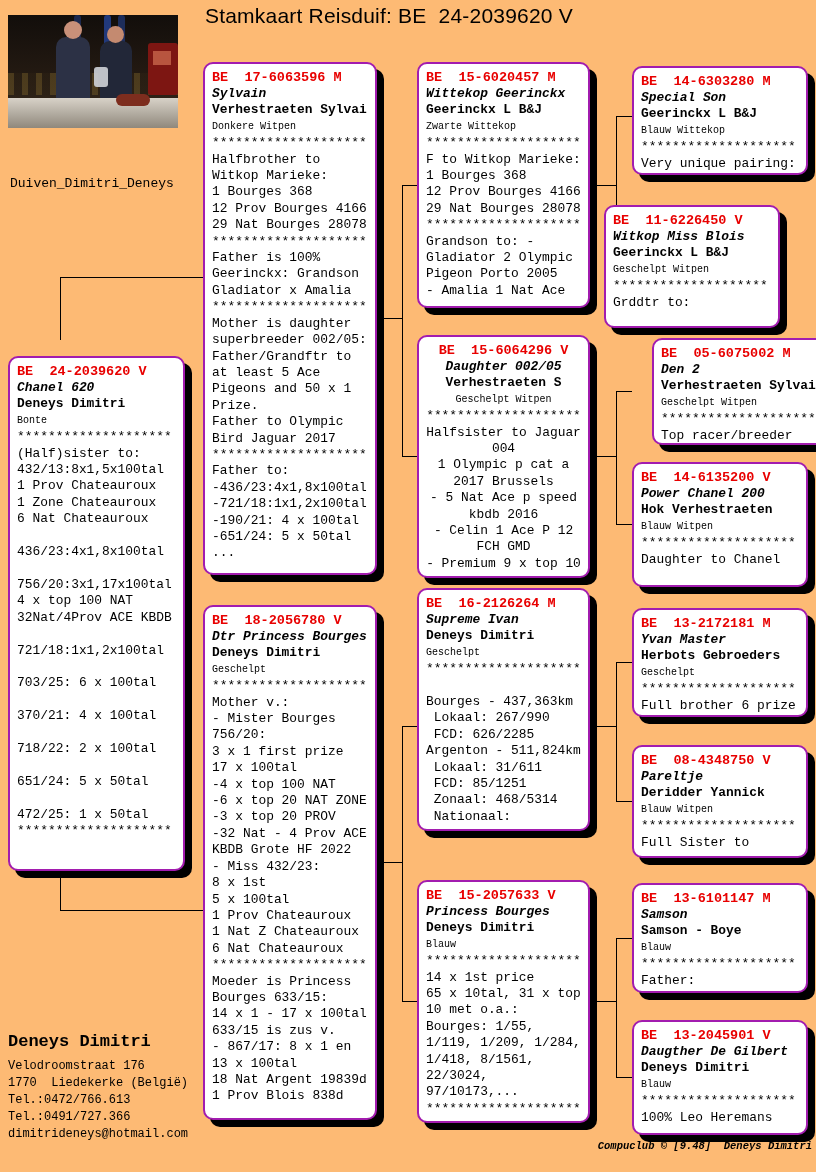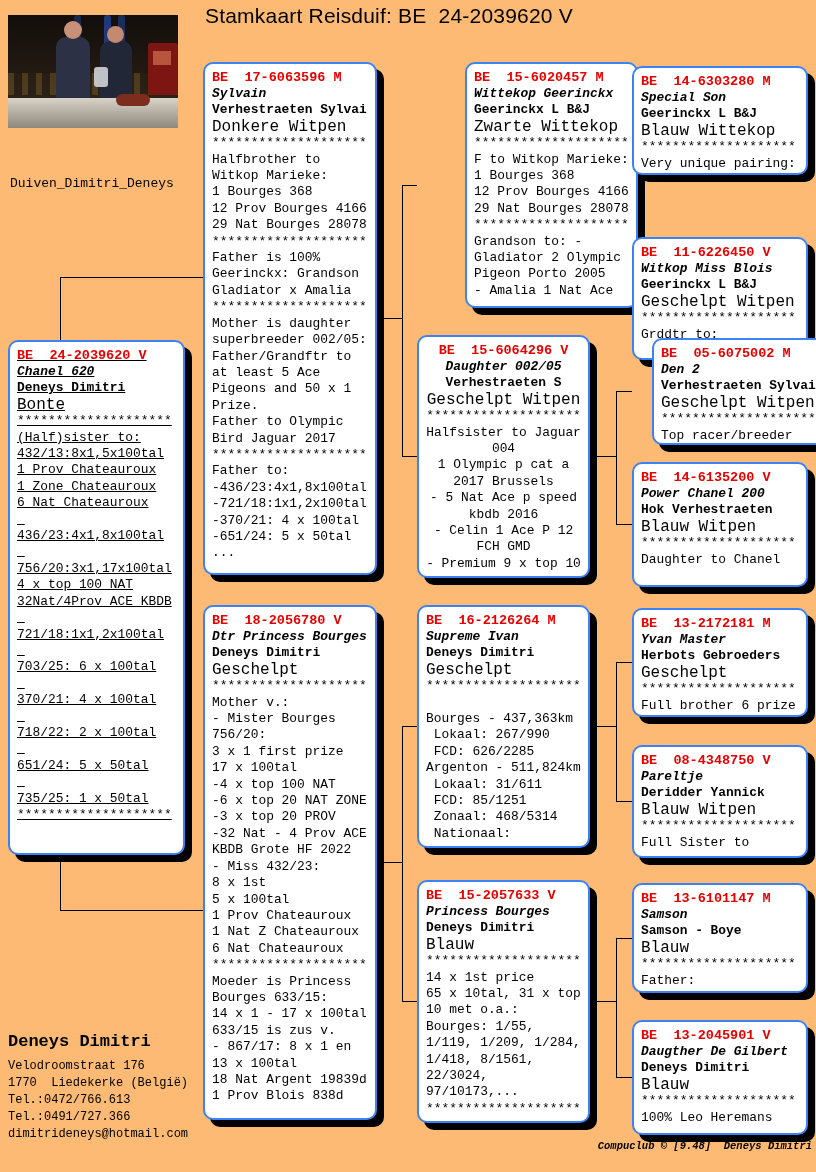--- a/index.html
+++ b/index.html
@@ -23,38 +23,38 @@
   .photo .fruit{position:absolute;right:28px;bottom:22px;width:34px;height:12px;background:#7d2d1e;border-radius:6px;}
   .photo .person{position:absolute;}
   .photo .p1{left:48px;top:22px;width:34px;height:70px;background:#2c3145;border-radius:10px 10px 0 0;}
   .photo .p1 .head{position:absolute;left:8px;top:-16px;width:18px;height:18px;background:#c99079;border-radius:50%;}
   .photo .p2{left:92px;top:26px;width:32px;height:66px;background:#222738;border-radius:10px 10px 0 0;}
   .photo .p2 .head{position:absolute;left:7px;top:-15px;width:17px;height:17px;background:#c48a70;border-radius:50%;}
   .photo .gift{position:absolute;left:86px;top:52px;width:14px;height:20px;background:#cfd3d8;border-radius:3px;opacity:.9;}
   .caption{position:absolute;left:10px;top:176px;font-size:13px;white-space:pre;}
 
   
-  .card{position:absolute;background:#fff;border:2px solid #3b82f6;border-radius:10px;
+  .card{position:absolute;background:#fff;border:2px solid #a21caf;border-radius:10px;
         box-shadow:7px 7px 0 #000;padding:5px 7px;box-sizing:border-box;overflow:hidden;}
   .ring{color:#e80000;font-weight:bold;font-size:13.5px;line-height:17px;white-space:pre;}
   .pname{font-style:italic;font-weight:bold;font-size:12.9px;line-height:16.4px;white-space:pre;}
   .fancier{font-weight:bold;font-size:12.9px;line-height:16.4px;white-space:pre;}
-  .pcolor{font-size:16px;line-height:16.4px;white-space:pre;}
+  .pcolor{font-size:10px;line-height:16.4px;white-space:pre;}
   .body .ln{font-size:12.9px;line-height:16.4px;min-height:16.4px;white-space:pre;}
   .body .stars{letter-spacing:0;}
 
-  .c-main{left:8px;  top:340px; width:177px;height:515px;text-decoration:underline;}
+  .c-main{left:8px;  top:356px; width:177px;height:515px;}
   .c-f   {left:203px;top:62px;  width:174px;height:513px;}
   .c-m   {left:203px;top:605px; width:174px;height:515px;}
-  .c-ff  {left:417px;top:62px;  width:173px;height:246px;margin-left:48px;}
+  .c-ff  {left:417px;top:62px;  width:173px;height:246px;}
   .c-fm  {left:417px;top:335px; width:173px;height:243px;text-align:center;}
-  .c-mf  {left:417px;top:605px; width:173px;height:243px;}
+  .c-mf  {left:417px;top:588px; width:173px;height:243px;}
   .c-mm  {left:417px;top:880px; width:173px;height:243px;}
   .c-fff {left:632px;top:66px;  width:176px;height:109px;}
-  .c-ffm {left:632px;top:205px; width:176px;height:123px;margin-top:32px;}
+  .c-ffm {left:604px;top:205px; width:176px;height:123px;}
   .c-fmf {left:652px;top:338px; width:176px;height:107px;}
   .c-fmm {left:632px;top:462px; width:176px;height:125px;}
   .c-mff {left:632px;top:608px; width:176px;height:109px;}
   .c-mfm {left:632px;top:745px; width:176px;height:113px;}
   .c-mmf {left:632px;top:883px; width:176px;height:110px;}
   .c-mmm {left:632px;top:1020px;width:176px;height:115px;}
 
   .con-h{position:absolute;height:1px;background:#000;}
   .con-v{position:absolute;width:1px;background:#000;}
 
@@ -147,21 +147,21 @@
         <div class="ln">721/18:1x1,2x100tal</div>
         <div class="ln">&nbsp;</div>
         <div class="ln">703/25: 6 x 100tal</div>
         <div class="ln">&nbsp;</div>
         <div class="ln">370/21: 4 x 100tal</div>
         <div class="ln">&nbsp;</div>
         <div class="ln">718/22: 2 x 100tal</div>
         <div class="ln">&nbsp;</div>
         <div class="ln">651/24: 5 x 50tal</div>
         <div class="ln">&nbsp;</div>
-        <div class="ln">735/25: 1 x 50tal</div>
+        <div class="ln">472/25: 1 x 50tal</div>
         <div class="ln stars">********************</div>
       </div>
     </div>
   <div class="card c-f">
       <div class="ring">BE  17-6063596 M</div>
       <div class="pname">Sylvain</div>
       <div class="fancier">Verhestraeten Sylvai</div>
       <div class="pcolor">Donkere Witpen</div>
       <div class="body">
         <div class="ln stars">********************</div>
@@ -180,21 +180,21 @@
         <div class="ln">Father/Grandftr to</div>
         <div class="ln">at least 5 Ace</div>
         <div class="ln">Pigeons and 50 x 1</div>
         <div class="ln">Prize.</div>
         <div class="ln">Father to Olympic</div>
         <div class="ln">Bird Jaguar 2017</div>
         <div class="ln stars">********************</div>
         <div class="ln">Father to:</div>
         <div class="ln">-436/23:4x1,8x100tal</div>
         <div class="ln">-721/18:1x1,2x100tal</div>
-        <div class="ln">-370/21: 4 x 100tal</div>
+        <div class="ln">-190/21: 4 x 100tal</div>
         <div class="ln">-651/24: 5 x 50tal</div>
         <div class="ln">...</div>
       </div>
     </div>
   <div class="card c-m">
       <div class="ring">BE  18-2056780 V</div>
       <div class="pname">Dtr Princess Bourges</div>
       <div class="fancier">Deneys Dimitri</div>
       <div class="pcolor">Geschelpt</div>
       <div class="body">

